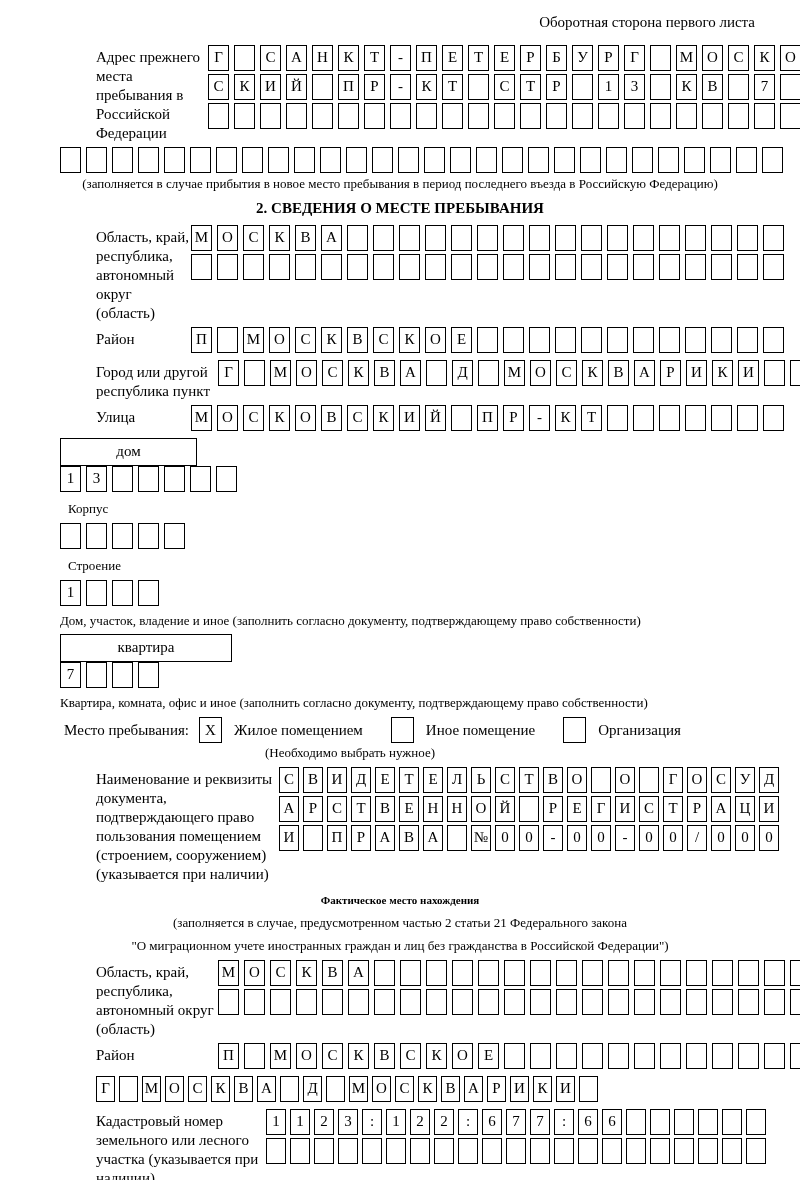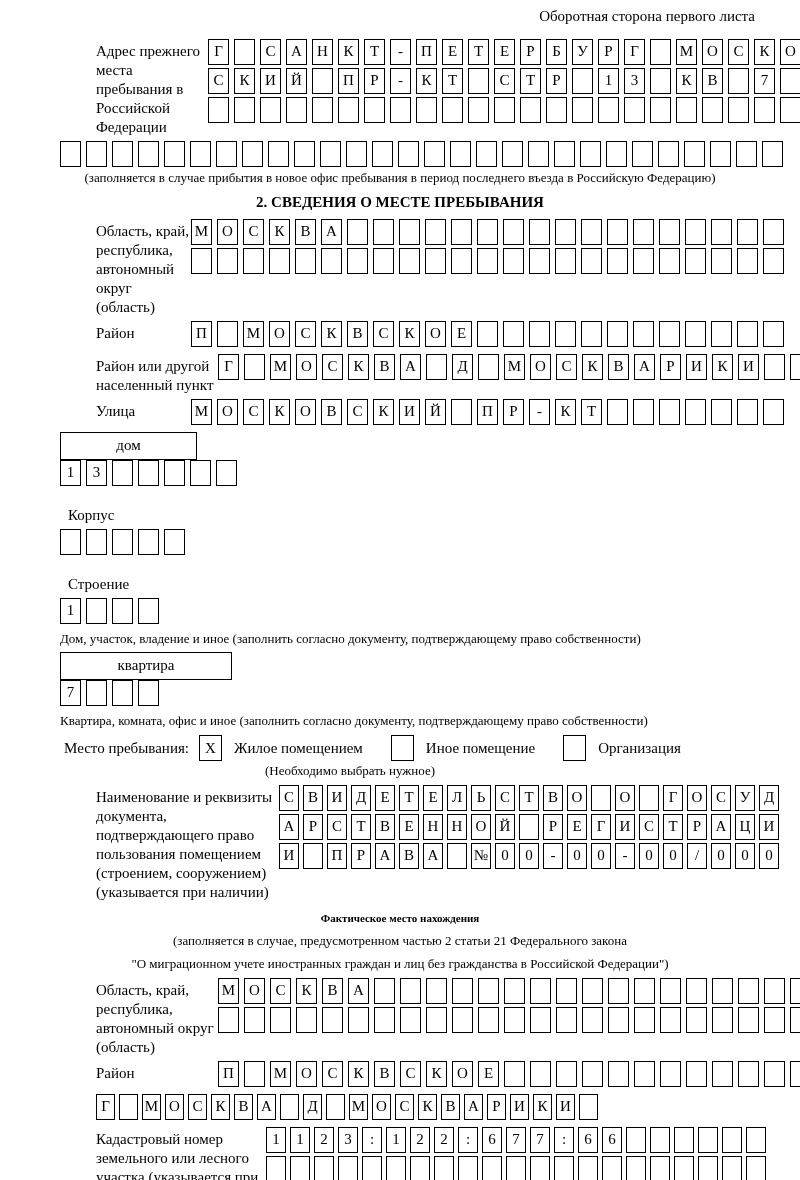--- a/index.html
+++ b/index.html
@@ -2,21 +2,21 @@
 <html><head>
 <meta charset="utf-8">
 <style>
   * { box-sizing: border-box; }
   html, body { margin: 0; padding: 0; }
   body {
     width: 800px; height: 1180px; overflow: hidden;
     background: #ffffff; color: #000000;
     font-family: "Liberation Serif", "DejaVu Serif", serif;
   }
-  .page { position: relative; width: 800px; height: 1180px; padding-top: 8px; }
+  .page { position: relative; width: 800px; height: 1180px; padding-top: 14px; }
 
   .header-note { text-align: right; padding-right: 45px; font-size: 15px; margin-bottom: 14px; }
 
   .field-block { display: flex; align-items: flex-start; margin-left: 96px; margin-bottom: 4px; }
   .field-label { font-size: 15px; line-height: 19px; flex: 0 0 auto; padding-top: 3px; }
   .w110 { width: 112px; } .w95 { width: 95px; } .w122 { width: 122px; }
   .w120 { width: 122px; } .w172 { width: 172px; } .w180 { width: 183px; } .w168 { width: 170px; }
   .rows { flex: 1 1 auto; }
 
   .cells { white-space: nowrap; margin-bottom: 3px; height: 26px; }
@@ -36,21 +36,21 @@
   .section-title { text-align: center; font-weight: bold; font-size: 15px; margin: 8px 0 8px 0; }
   .sub-title { text-align: center; font-weight: bold; font-size: 11px; margin: 10px 0 8px 0; }
 
   .inline-row { display: flex; align-items: flex-start; margin-left: 60px; margin-bottom: 3px; flex-direction: column; }
   .widebox {
     border: 1.6px solid #000; height: 28px; text-align: center;
     font-size: 15px; line-height: 25px; flex: 0 0 auto;
   }
   .widebox.house { width: 137px; margin-right: 6px; }
   .widebox.apt { width: 172px; margin-right: 6px; }
-  .inline-label { font-size: 15px; line-height: 28px; margin: 12px 7px 0 8px; }
+  .inline-label { font-size: 13px; line-height: 28px; margin: 0 7px 0 8px; }
 
   .stay-row { display: flex; align-items: center; margin-left: 64px; margin-top: 6px; margin-bottom: 2px; font-size: 15px; }
   .checkbox {
     display: inline-block; width: 23px; height: 26px; border: 1.6px solid #000;
     text-align: center; font-size: 15px; line-height: 24px; margin: 0 12px 0 10px; flex: 0 0 auto;
   }
   .stay-label { flex: 0 0 auto; }
   .option-label { margin-right: 18px; }
   .stay-caption { margin-left: 185px; width: 330px; text-align: center; font-size: 13px; margin-bottom: 6px; }
 
@@ -65,41 +65,41 @@
 
   <div class="field-block">
     <div class="field-label w110">Адрес прежнего места пребывания в Российской Федерации</div>
     <div class="rows">
       <div class="cells"><span class="cell">Г</span><span class="cell"></span><span class="cell">С</span><span class="cell">А</span><span class="cell">Н</span><span class="cell">К</span><span class="cell">Т</span><span class="cell">-</span><span class="cell">П</span><span class="cell">Е</span><span class="cell">Т</span><span class="cell">Е</span><span class="cell">Р</span><span class="cell">Б</span><span class="cell">У</span><span class="cell">Р</span><span class="cell">Г</span><span class="cell"></span><span class="cell">М</span><span class="cell">О</span><span class="cell">С</span><span class="cell">К</span><span class="cell">О</span><span class="cell">В</span></div>
       <div class="cells"><span class="cell">С</span><span class="cell">К</span><span class="cell">И</span><span class="cell">Й</span><span class="cell"></span><span class="cell">П</span><span class="cell">Р</span><span class="cell">-</span><span class="cell">К</span><span class="cell">Т</span><span class="cell"></span><span class="cell">С</span><span class="cell">Т</span><span class="cell">Р</span><span class="cell"></span><span class="cell">1</span><span class="cell">3</span><span class="cell"></span><span class="cell">К</span><span class="cell">В</span><span class="cell"></span><span class="cell">7</span><span class="cell"></span><span class="cell"></span></div>
       <div class="cells"><span class="cell"></span><span class="cell"></span><span class="cell"></span><span class="cell"></span><span class="cell"></span><span class="cell"></span><span class="cell"></span><span class="cell"></span><span class="cell"></span><span class="cell"></span><span class="cell"></span><span class="cell"></span><span class="cell"></span><span class="cell"></span><span class="cell"></span><span class="cell"></span><span class="cell"></span><span class="cell"></span><span class="cell"></span><span class="cell"></span><span class="cell"></span><span class="cell"></span><span class="cell"></span><span class="cell"></span></div>
     </div>
   </div>
   <div class="cells full-row"><span class="cell"></span><span class="cell"></span><span class="cell"></span><span class="cell"></span><span class="cell"></span><span class="cell"></span><span class="cell"></span><span class="cell"></span><span class="cell"></span><span class="cell"></span><span class="cell"></span><span class="cell"></span><span class="cell"></span><span class="cell"></span><span class="cell"></span><span class="cell"></span><span class="cell"></span><span class="cell"></span><span class="cell"></span><span class="cell"></span><span class="cell"></span><span class="cell"></span><span class="cell"></span><span class="cell"></span><span class="cell"></span><span class="cell"></span><span class="cell"></span><span class="cell"></span></div>
-  <div class="caption center">(заполняется в случае прибытия в новое офис пребывания в период последнего въезда в Российскую Федерацию)</div>
+  <div class="caption center">(заполняется в случае прибытия в новое место пребывания в период последнего въезда в Российскую Федерацию)</div>
 
   <div class="section-title">2. СВЕДЕНИЯ О МЕСТЕ ПРЕБЫВАНИЯ</div>
 
   <div class="field-block">
     <div class="field-label w95">Область, край, республика, автономный округ (область)</div>
     <div class="rows">
       <div class="cells"><span class="cell">М</span><span class="cell">О</span><span class="cell">С</span><span class="cell">К</span><span class="cell">В</span><span class="cell">А</span><span class="cell"></span><span class="cell"></span><span class="cell"></span><span class="cell"></span><span class="cell"></span><span class="cell"></span><span class="cell"></span><span class="cell"></span><span class="cell"></span><span class="cell"></span><span class="cell"></span><span class="cell"></span><span class="cell"></span><span class="cell"></span><span class="cell"></span><span class="cell"></span><span class="cell"></span></div>
       <div class="cells"><span class="cell"></span><span class="cell"></span><span class="cell"></span><span class="cell"></span><span class="cell"></span><span class="cell"></span><span class="cell"></span><span class="cell"></span><span class="cell"></span><span class="cell"></span><span class="cell"></span><span class="cell"></span><span class="cell"></span><span class="cell"></span><span class="cell"></span><span class="cell"></span><span class="cell"></span><span class="cell"></span><span class="cell"></span><span class="cell"></span><span class="cell"></span><span class="cell"></span><span class="cell"></span></div>
     </div>
   </div>
 
   <div class="field-block">
     <div class="field-label w95">Район</div>
     <div class="rows">
       <div class="cells"><span class="cell">П</span><span class="cell"></span><span class="cell">М</span><span class="cell">О</span><span class="cell">С</span><span class="cell">К</span><span class="cell">В</span><span class="cell">С</span><span class="cell">К</span><span class="cell">О</span><span class="cell">Е</span><span class="cell"></span><span class="cell"></span><span class="cell"></span><span class="cell"></span><span class="cell"></span><span class="cell"></span><span class="cell"></span><span class="cell"></span><span class="cell"></span><span class="cell"></span><span class="cell"></span><span class="cell"></span></div>
     </div>
   </div>
 
   <div class="field-block">
-    <div class="field-label w122">Район или другой населенный пункт</div>
+    <div class="field-label w122">Город или другой республика пункт</div>
     <div class="rows">
       <div class="cells"><span class="cell">Г</span><span class="cell"></span><span class="cell">М</span><span class="cell">О</span><span class="cell">С</span><span class="cell">К</span><span class="cell">В</span><span class="cell">А</span><span class="cell"></span><span class="cell">Д</span><span class="cell"></span><span class="cell">М</span><span class="cell">О</span><span class="cell">С</span><span class="cell">К</span><span class="cell">В</span><span class="cell">А</span><span class="cell">Р</span><span class="cell">И</span><span class="cell">К</span><span class="cell">И</span><span class="cell"></span><span class="cell"></span></div>
     </div>
   </div>
 
   <div class="field-block">
     <div class="field-label w95">Улица</div>
     <div class="rows">
       <div class="cells"><span class="cell">М</span><span class="cell">О</span><span class="cell">С</span><span class="cell">К</span><span class="cell">О</span><span class="cell">В</span><span class="cell">С</span><span class="cell">К</span><span class="cell">И</span><span class="cell">Й</span><span class="cell"></span><span class="cell">П</span><span class="cell">Р</span><span class="cell">-</span><span class="cell">К</span><span class="cell">Т</span><span class="cell"></span><span class="cell"></span><span class="cell"></span><span class="cell"></span><span class="cell"></span><span class="cell"></span><span class="cell"></span></div>
     </div>

